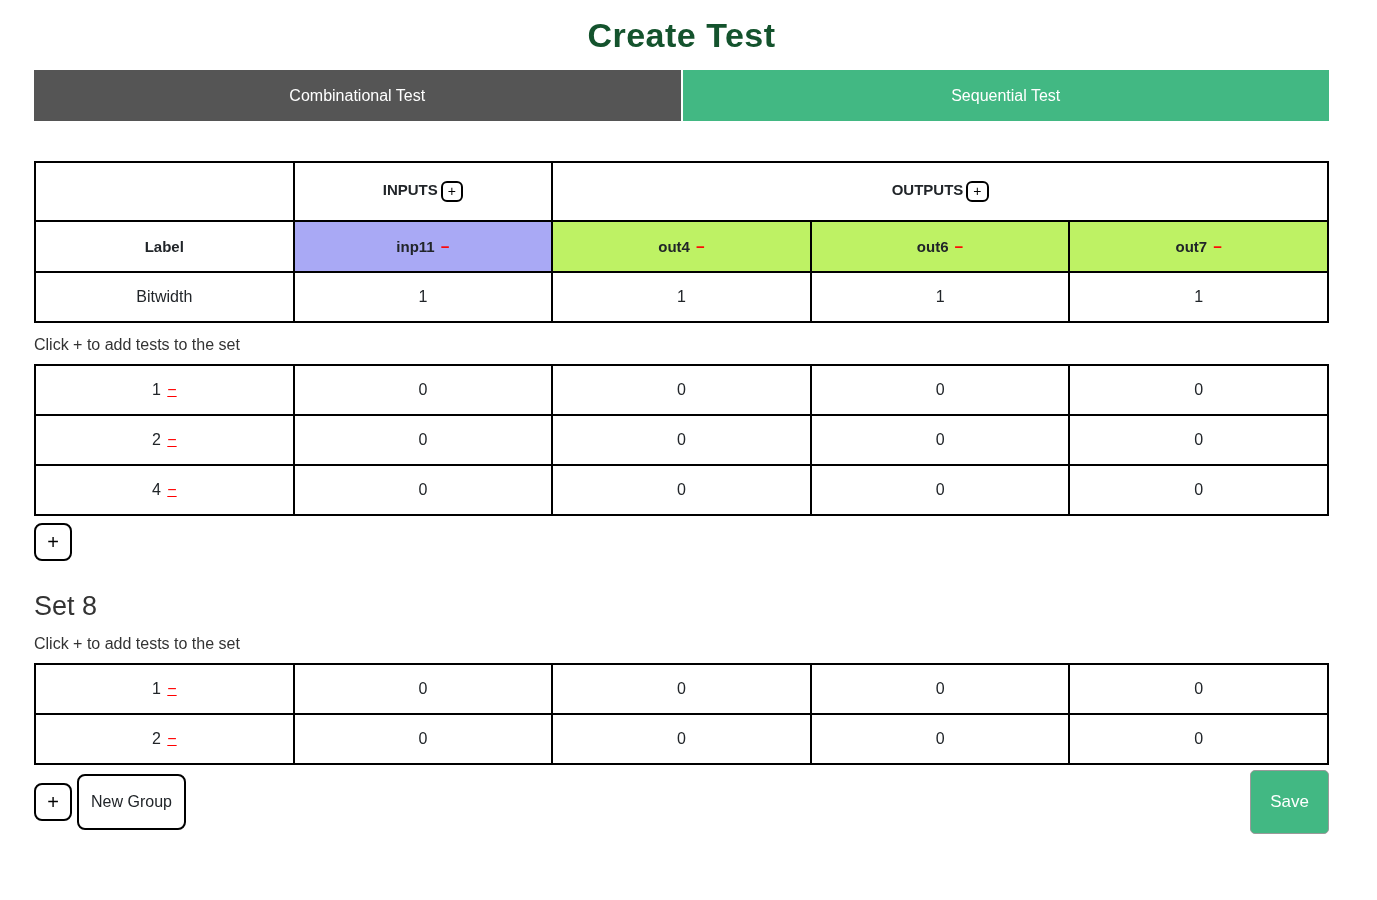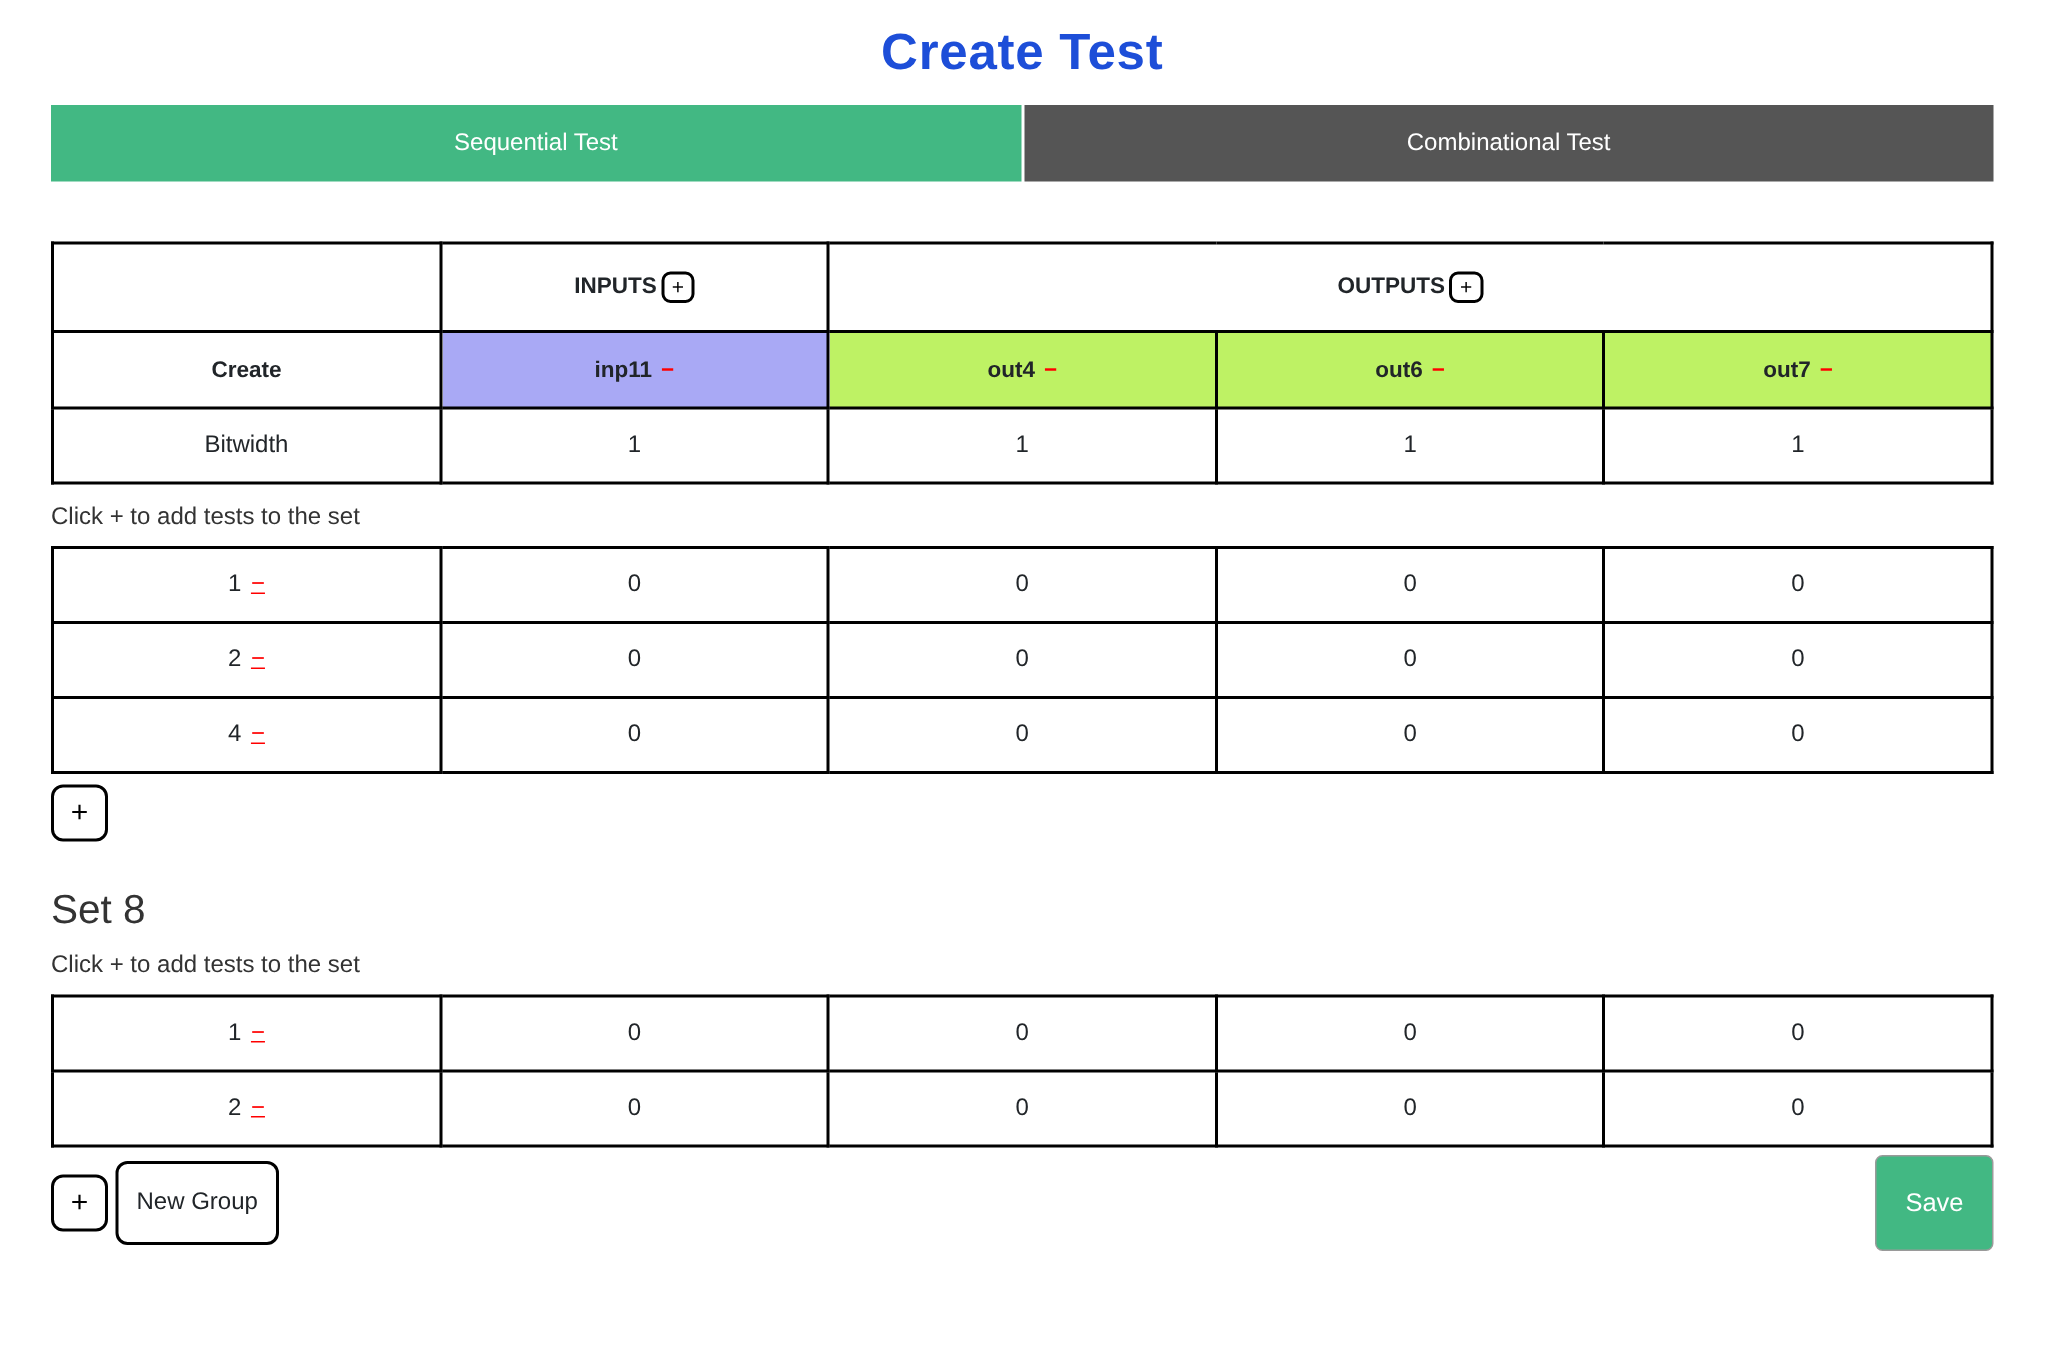--- a/index.html
+++ b/index.html
@@ -11,21 +11,21 @@
     height: 900px;
     overflow: hidden;
   }
   .container { margin: 0 48px 0 34px; }
 
   
   .page-title {
     text-align: center;
     font-size: 34px;
     font-weight: 700;
-    color: #1d4ed8;
+    color: #14532d;
     margin: 16px 0 15px 0;
     letter-spacing: 0.5px;
   }
 
   
   .tabs { display: flex; gap: 2px; }
   .tab {
     flex: 1;
     height: 51px;
     display: flex;
@@ -145,22 +145,22 @@
   }
 </style>
 </head>
 <body>
 
 <div class="container">
 
   <h1 class="page-title">Create Test</h1>
 
   <div class="tabs">
+    <div class="tab tab-inactive">Combinational Test</div>
     <div class="tab tab-active">Sequential Test</div>
-    <div class="tab tab-inactive">Combinational Test</div>
   </div>
 
   <table class="schema-table">
     <colgroup>
       <col style="width:20%">
         <col style="width:20%">
         <col style="width:20%">
         <col style="width:20%">
         <col style="width:20%">
     </colgroup>
@@ -168,21 +168,21 @@
       <tr class="group-row">
         <td></td>
         <td id="inputs-header-cell" colspan="1">
           <span>INPUTS</span><button class="mini-add">+</button>
         </td>
         <td id="outputs-header-cell" colspan="3">
           <span>OUTPUTS</span><button class="mini-add">+</button>
         </td>
       </tr>
       <tr class="label-row" id="label-row">
-        <td>Create</td>
+        <td>Label</td>
       <td class="input-cell"><span>inp11</span><a class="remove-link">−</a></td>
           <td class="output-cell"><span>out4</span><a class="remove-link">−</a></td>
           <td class="output-cell"><span>out6</span><a class="remove-link">−</a></td>
           <td class="output-cell"><span>out7</span><a class="remove-link">−</a></td>
         </tr>
       <tr class="bitwidth-row" id="bitwidth-row">
         <td>Bitwidth</td>
       <td>1</td>
           <td>1</td>
           <td>1</td>

